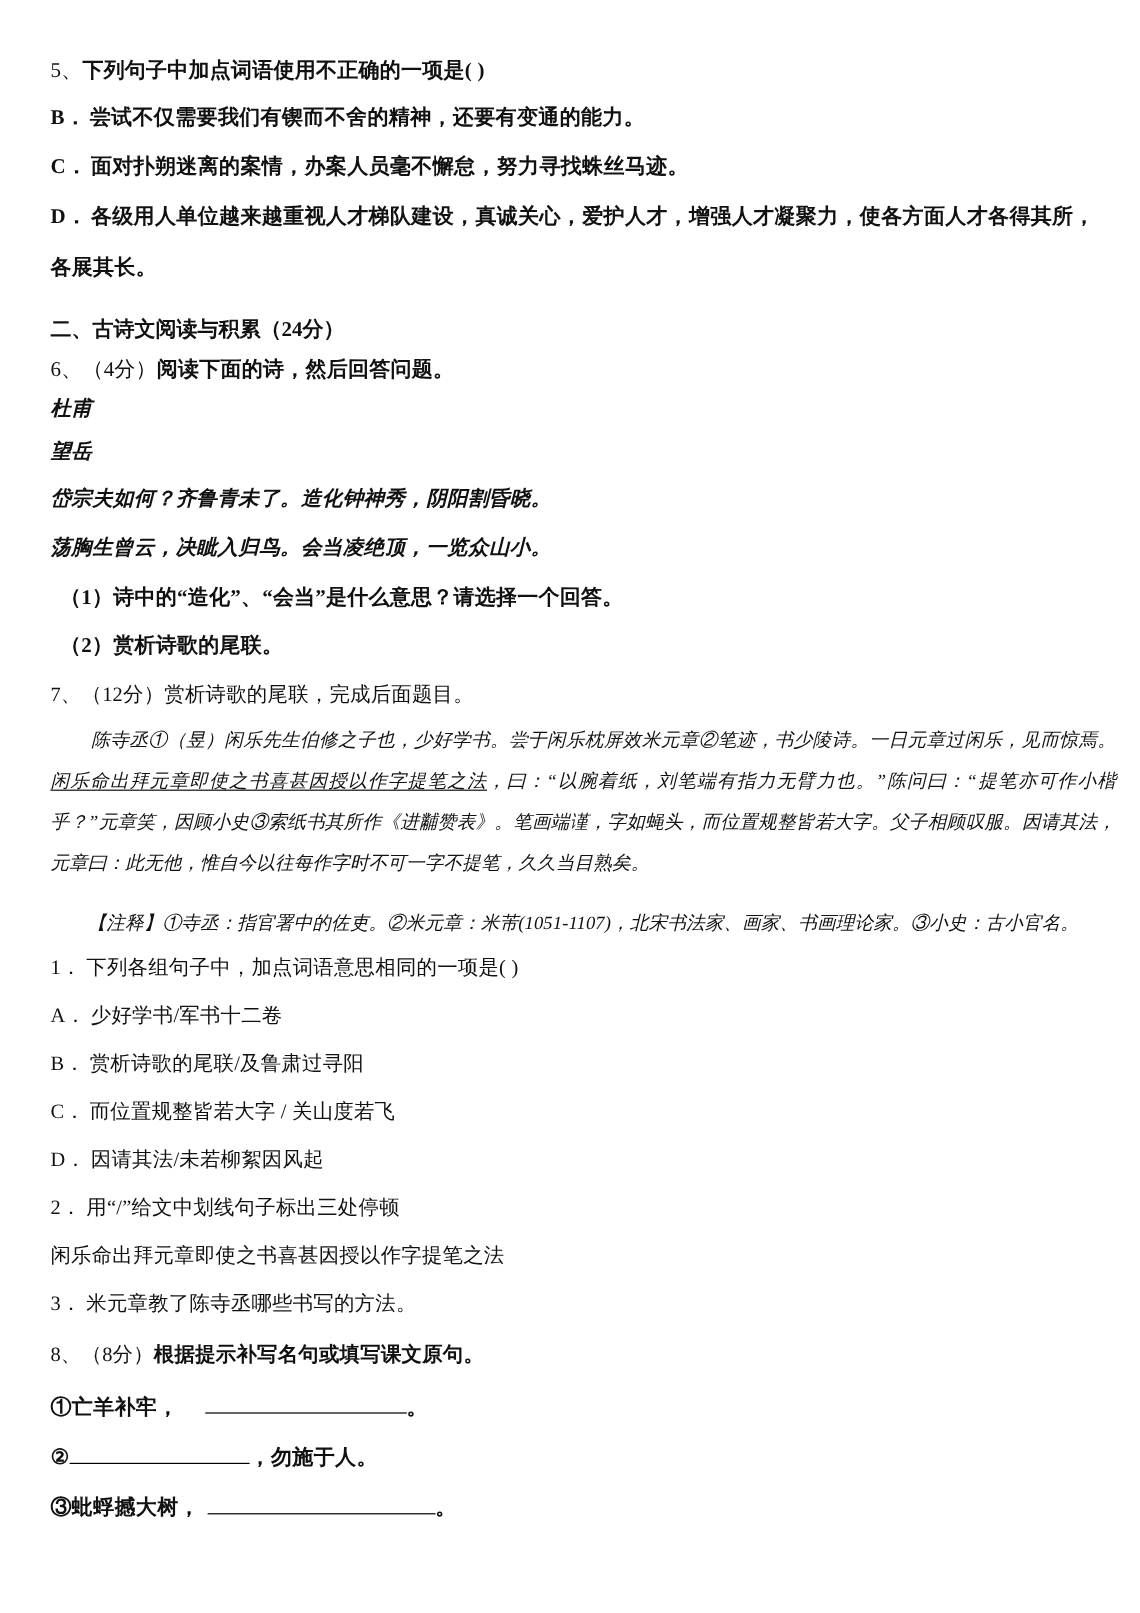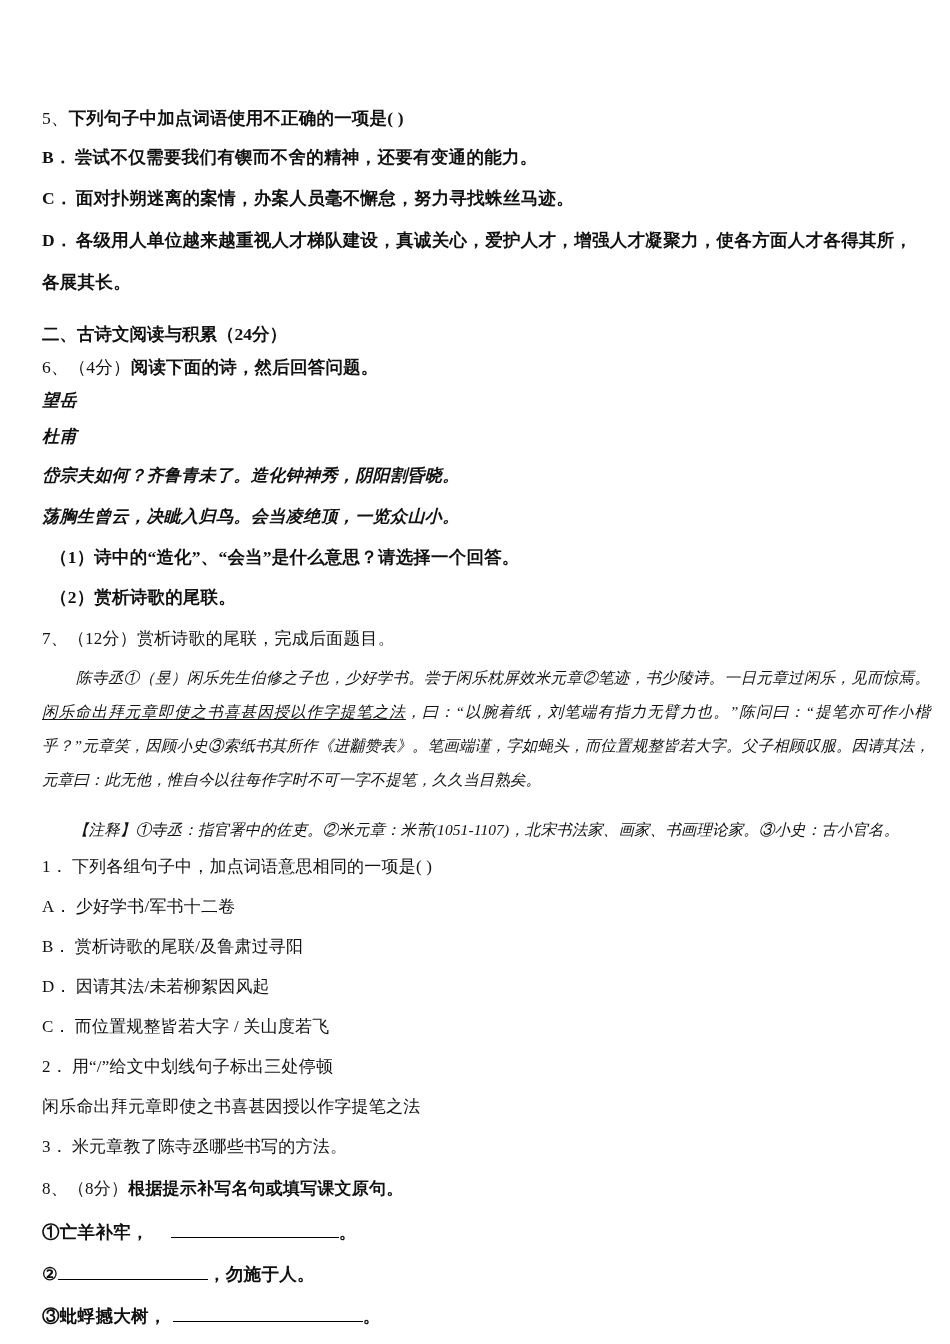--- a/index.html
+++ b/index.html
@@ -13,21 +13,21 @@
     font-family: "Liberation Serif", "DejaVu Serif", serif;
     color: #111111;
     position: relative;
     overflow: hidden;
   }
   .page {
     position: relative;
     width: 950px;
     height: 1344px;
     box-sizing: border-box;
-    padding: 100px 20px 0 42px;
+    padding: 40px 20px 0 42px;
   }
 
   
   .q-stem {
     font-size: 17.5px;
     line-height: 37px;
     font-weight: bold;
     letter-spacing: 0.2px;
   }
   .q-num {
@@ -121,22 +121,22 @@
   <div class="choice-heavy" style="line-height:42px;">
     <span class="tag">D．</span><span>各级用人单位越来越重视人才梯队建设，真诚关心，爱护人才，增强人才凝聚力，使各方面人才各得其所，各展其长。</span>
   </div>
 
   <div class="section-head">二、古诗文阅读与积累（24分）</div>
 
   <div class="q-stem" style="line-height:32px;">
     <span class="q-num">6、</span><span class="q-num">（4分）</span><span>阅读下面的诗，然后回答问题。</span>
   </div>
 
+  <div class="kai" style="line-height:36px;">杜甫</div>
   <div class="kai" style="line-height:36px;">望岳</div>
-  <div class="kai" style="line-height:36px;">杜甫</div>
   <div class="kai">岱宗夫如何？齐鲁青未了。造化钟神秀，阴阳割昏晓。</div>
   <div class="kai">荡胸生曾云，决眦入归鸟。会当凌绝顶，一览众山小。</div>
 
   <div class="q-stem" style="line-height:40px; padding-left:8px;">（1）诗中的“造化”、“会当”是什么意思？请选择一个回答。</div>
   <div class="q-stem" style="line-height:40px; padding-left:8px;">（2）赏析诗歌的尾联。</div>
 
   <div class="plain" style="line-height:44px;">
     <span>7、</span><span>（12分）</span><span>赏析诗歌的尾联，完成后面题目。</span>
   </div>
 
@@ -150,24 +150,24 @@
     <span class="tag">1．</span><span>下列各组句子中，加点词语意思相同的一项是(      )</span>
   </div>
 
   <div class="plain">
     <span class="tag">A．</span><span>少好学书/军书十二卷</span>
   </div>
   <div class="plain">
     <span class="tag">B．</span><span>赏析诗歌的尾联/及鲁肃过寻阳</span>
   </div>
   <div class="plain">
-    <span class="tag">D．</span><span>因请其法/未若柳絮因风起</span>
+    <span class="tag">C．</span><span>而位置规整皆若大字 / 关山度若飞</span>
   </div>
   <div class="plain">
-    <span class="tag">C．</span><span>而位置规整皆若大字 / 关山度若飞</span>
+    <span class="tag">D．</span><span>因请其法/未若柳絮因风起</span>
   </div>
 
   <div class="plain">
     <span class="tag">2．</span><span>用“/”给文中划线句子标出三处停顿</span>
   </div>
 
   <div class="plain">闲乐命出拜元章即使之书喜甚因授以作字提笔之法</div>
 
   <div class="plain">
     <span class="tag">3．</span><span>米元章教了陈寺丞哪些书写的方法。</span>

